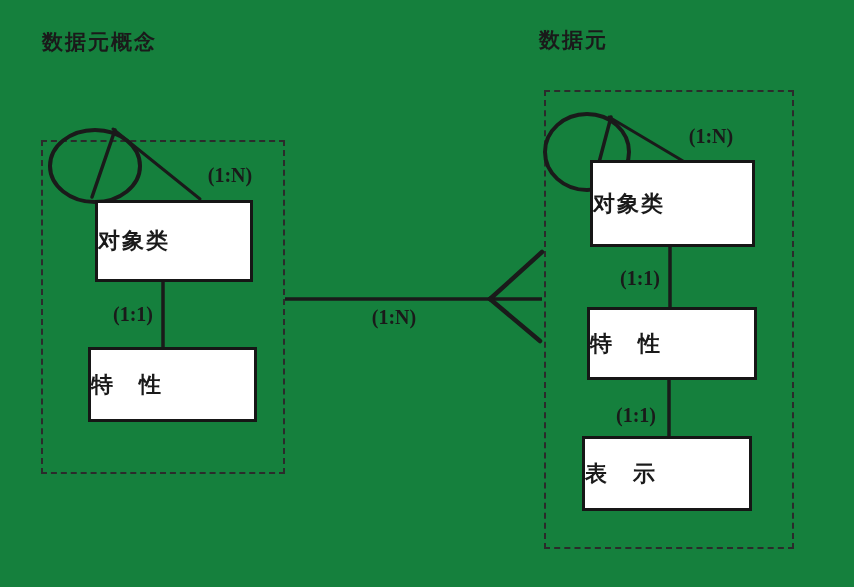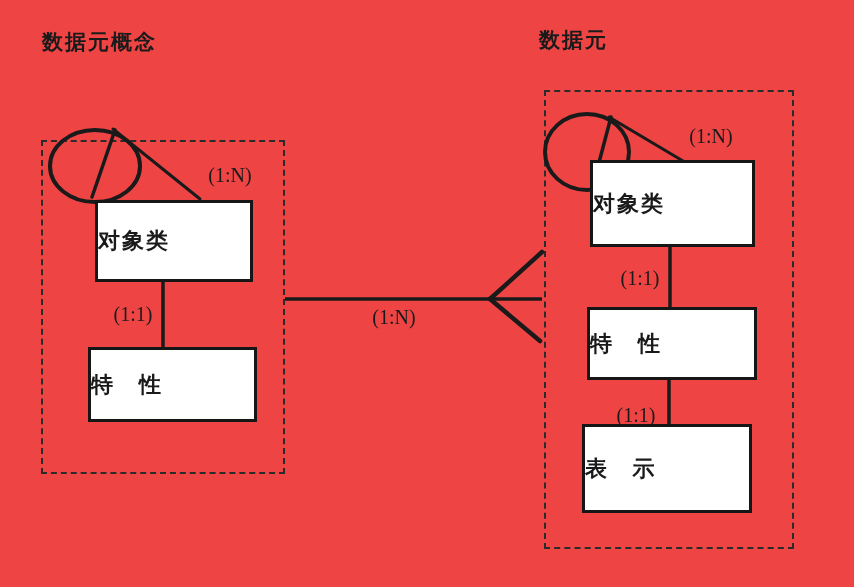--- a/index.html
+++ b/index.html
@@ -1,21 +1,21 @@
 <!DOCTYPE html>
 <html><head>
 <meta charset="utf-8">
 <style>
   * { margin: 0; padding: 0; box-sizing: border-box; }
   html, body { background: #ffffff; }
   .canvas {
     position: relative;
     width: 854px;
     height: 587px;
-    background: #ef4444;
+    background: #15803d;
     overflow: hidden;
     font-family: "Liberation Sans", sans-serif;
     color: #1a1a1a;
   }
   .layer-svg {
     position: absolute;
     left: 0; top: 0;
     width: 854px; height: 587px;
   }
   .frame {
@@ -44,26 +44,26 @@
     font-size: 22px;
     font-weight: 700;
     letter-spacing: 2px;
     word-spacing: 16px;
     white-space: pre;
   }
   .node-obj-left  { left: 95px;  top: 200px; width: 158px; height: 82px; }
   .node-prop-left { left: 88px;  top: 347px; width: 169px; height: 75px; }
   .node-obj-right  { left: 590px; top: 160px; width: 165px; height: 87px; }
   .node-prop-right { left: 587px; top: 307px; width: 170px; height: 73px; }
-  .node-repr-right { left: 582px; top: 424px; width: 170px; height: 89px; font-family: Liberation Serif, serif; }
+  .node-repr-right { left: 582px; top: 436px; width: 170px; height: 75px; }
   .card {
     position: absolute;
     font-family: "Liberation Serif", serif;
     font-size: 20px;
-    font-weight: 400;
+    font-weight: 700;
     text-align: center;
     white-space: nowrap;
   }
   .card-left-1n  { left: 196px; top: 164px; width: 68px; }
   .card-left-11  { left: 99px;  top: 303px; width: 68px; }
   .card-link-1n  { left: 358px; top: 306px; width: 72px; }
   .card-right-1n { left: 677px; top: 125px; width: 68px; }
   .card-right-11a { left: 606px; top: 267px; width: 68px; }
   .card-right-11b { left: 602px; top: 404px; width: 68px; }
 </style>

